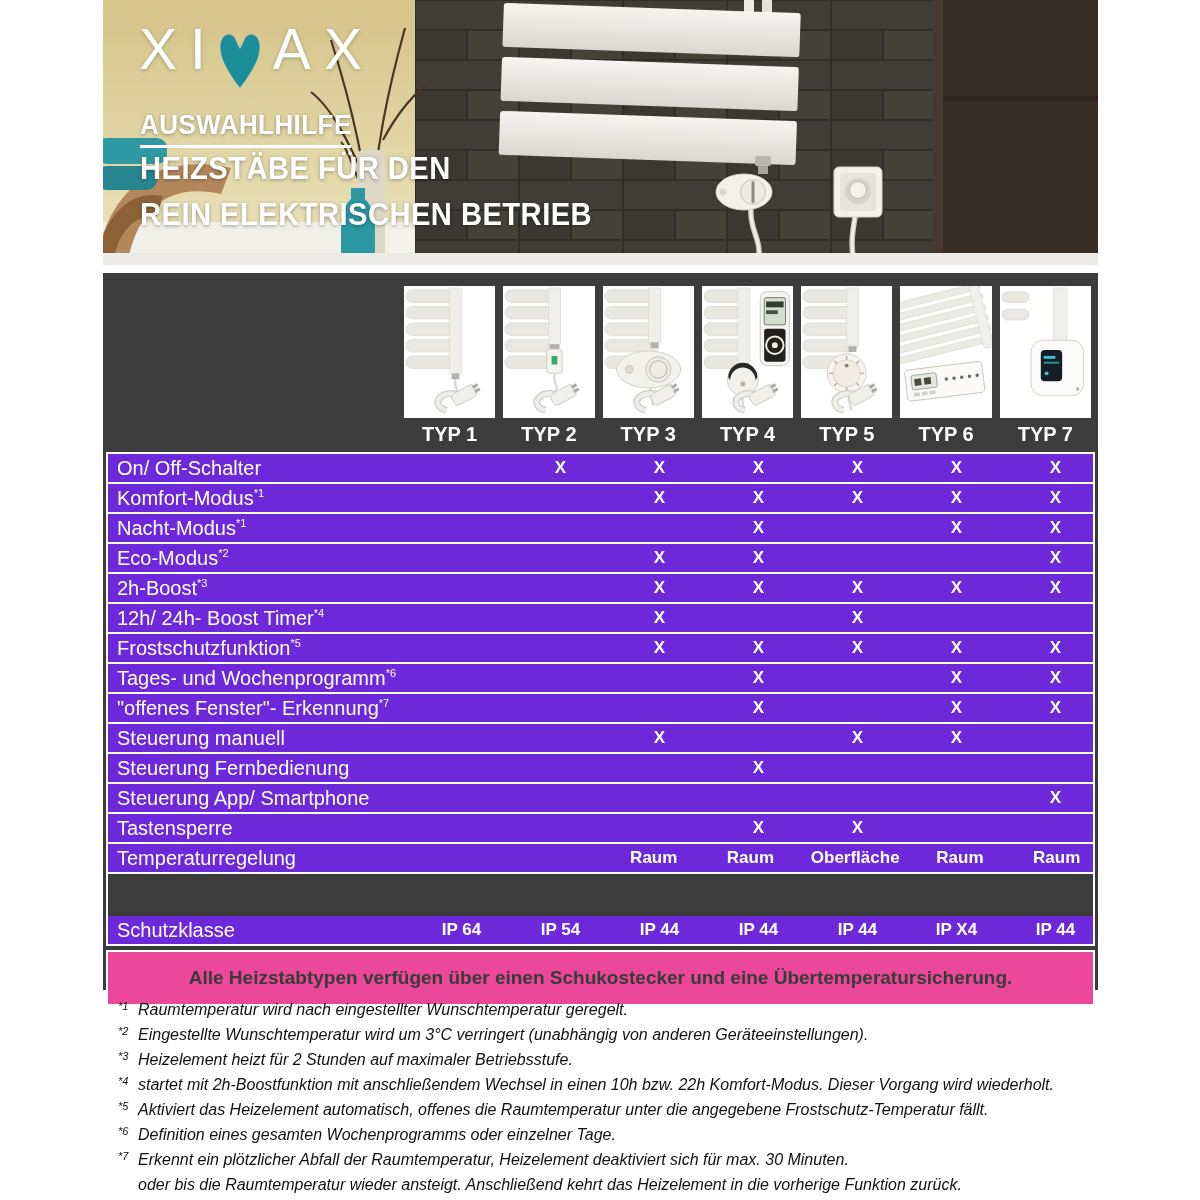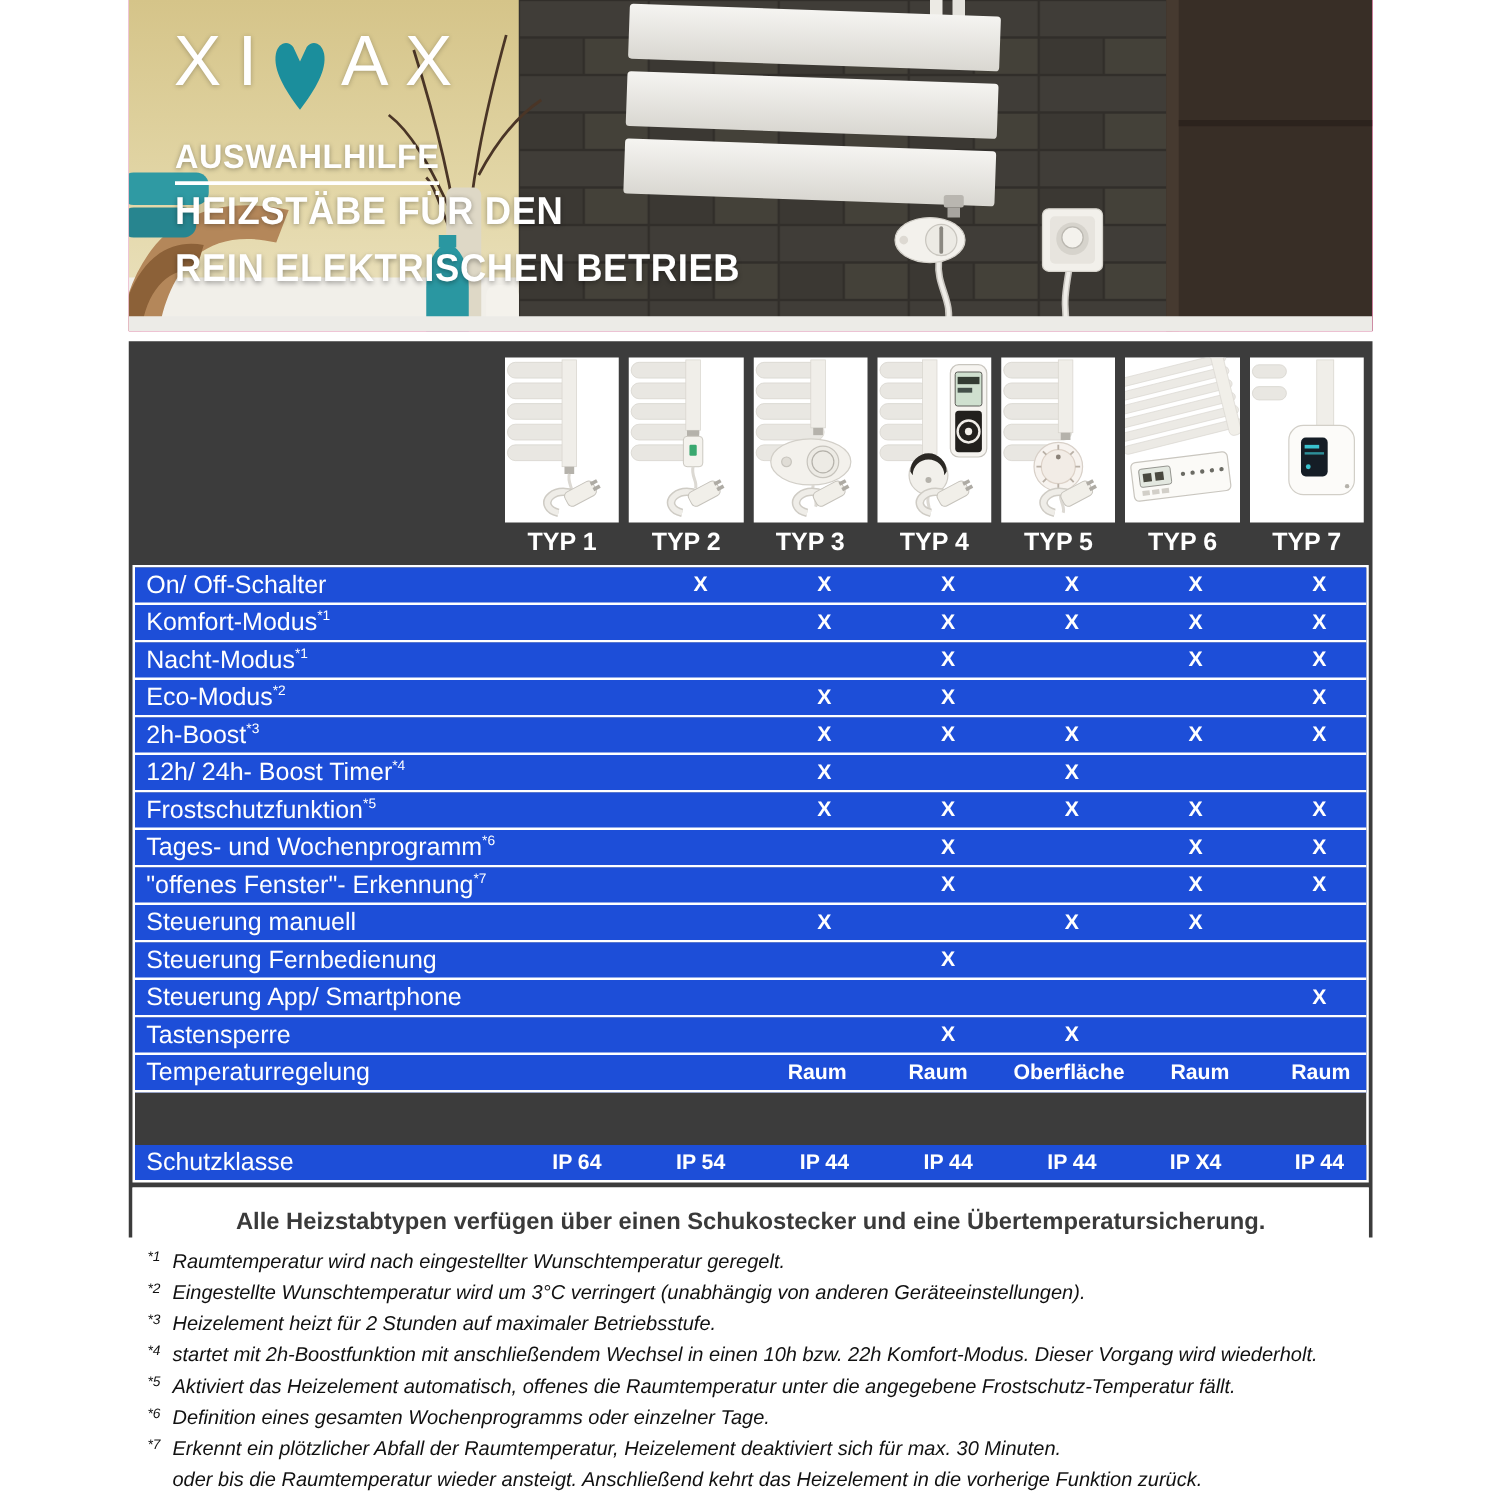--- a/index.html
+++ b/index.html
@@ -25,21 +25,21 @@
         text-shadow:0 1px 4px rgba(0,0,0,.35);}
 
   
   .tbl{position:absolute;left:103px;top:273px;width:995px;height:717px;background:#3c3c3c;}
   .grid-row{display:grid;grid-template-columns:294px repeat(7,1fr);}
   #thumbs{padding:13px 3px 0 3px;}
   .thumb-cell{height:132px;margin:0 4px;background:#ffffff;overflow:hidden;}
   #typ-labels{padding:0 3px;height:33px;align-items:center;}
   .typ-label{text-align:center;color:#fff;font-weight:700;font-size:20px;}
   .rows-wrap{margin:1px 3px 0 3px;border:2px solid #ffffff;}
-  .frow{display:grid;grid-template-columns:292px repeat(7,1fr);height:28px;background:#1d4ed8;
+  .frow{display:grid;grid-template-columns:292px repeat(7,1fr);height:28px;background:#6d28d9;
         border-bottom:2px solid #ffffff;align-items:center;gap:24px;}
   .frow:last-child{border-bottom:none;margin-top:42px;}
   .flabel{color:#fff;font-size:20px;padding-left:9px;white-space:nowrap;}
   .flabel sup{font-size:11px;}
   .fval{text-align:center;color:#fff;font-weight:700;font-size:17px;}
   .note{margin:4px 3px 0 3px;border:2px solid #ffffff;background:#faf0c9;height:52px;
         display:flex;align-items:center;justify-content:center;
         font-weight:700;font-size:19px;color:#3a3a3a;}
 
   
@@ -449,21 +449,21 @@
           <div class="flabel"><span>Schutzklasse</span></div>
           <div class="fval">IP 64</div>
           <div class="fval">IP 54</div>
           <div class="fval">IP 44</div>
           <div class="fval">IP 44</div>
           <div class="fval">IP 44</div>
           <div class="fval">IP X4</div>
           <div class="fval">IP 44</div>
         </div>
       </div>
-    <div class="note" style="background: #ffffff;">Alle Heizstabtypen verfügen über einen Schukostecker und eine Übertemperatursicherung.</div>
+    <div class="note" style="background: #ec4899;">Alle Heizstabtypen verfügen über einen Schukostecker und eine Übertemperatursicherung.</div>
   </div>
 
   <div id="fnotes" class="fnotes">
       <div class="fn">
         <span class="mk">*1</span>
         <span class="tx">Raumtemperatur wird nach eingestellter Wunschtemperatur geregelt.</span>
       </div>
       <div class="fn">
         <span class="mk">*2</span>
         <span class="tx">Eingestellte Wunschtemperatur wird um 3°C verringert (unabhängig von anderen Geräteeinstellungen).</span>

